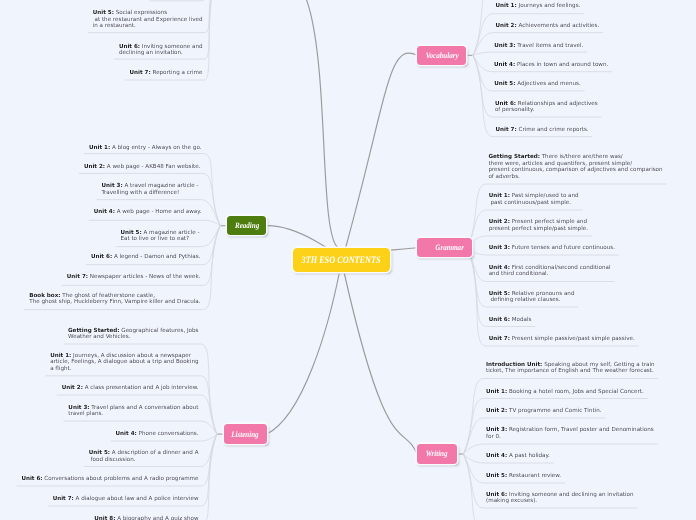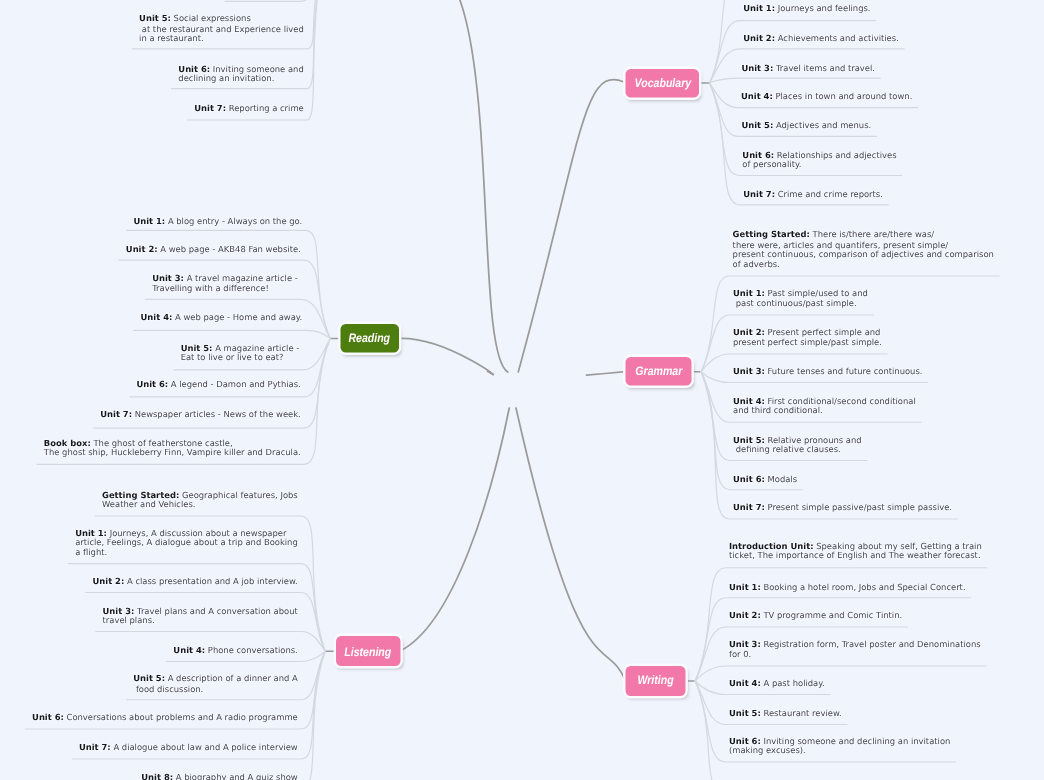--- a/index.html
+++ b/index.html
@@ -3,21 +3,21 @@
 <meta charset="utf-8">
 <style>
   html,body{margin:0;padding:0;}
   body{width:696px;height:520px;overflow:hidden;
        background:#f0f4fd;font-family:"DejaVu Sans",sans-serif;
        -webkit-font-smoothing:antialiased;text-rendering:geometricPrecision;}
   #stage{position:relative;width:696px;height:520px;overflow:hidden;}
   svg#wires{position:absolute;left:0;top:0;width:696px;height:520px;overflow:visible;}
   .node{position:absolute;color:#fff;display:flex;
         align-items:center;justify-content:center;
-        font-family:Liberation Sans, sans-serif;font-style:italic;font-weight:bold;}
+        font-family:Liberation Serif, serif;font-style:italic;font-weight:bold;}
   #center-node{background:#fcd117;border-radius:4.5px;font-size:9.8px;
         box-shadow:0 0 0 1.6px #fafbfe, 1.2px 2px 2.2px rgba(150,150,158,.55);z-index:3;}
   .branch-node{background:#f178a8;font-size:8.2px;border-radius:3.5px;
         box-shadow:0 0 0 1.6px #fafbfe, 1.2px 2px 2.2px rgba(150,150,158,.6);z-index:3;}
   #center-node span{display:inline-block;transform:scaleX(0.84) translateZ(0);}
   .branch-node span{display:inline-block;transform:scaleX(0.86) translateZ(0);}
   .item{position:absolute;font-size:5.6px;color:#3f4452;line-height:6.63px;
         white-space:pre;z-index:2;transform:translateZ(0);
         text-shadow:0 0 1.2px #fff,0 0 1.2px #fff,0 0 0.8px #fff;}
   .item .lead{font-weight:bold;color:#14181f;}
@@ -78,20 +78,23 @@
       <path d="M 638.18 346.00 L 486.50 346.00 C 469.85 346.00 484.21 291.62 467.40 247.80" stroke="#d5d8df" fill="none" stroke-width="0.8" stroke-linecap="round" stroke-linejoin="round"></path>
       <path d="M 657.98 378.50 L 483.80 378.50 C 468.32 378.50 477.67 422.10 463.40 454.00" stroke="#d5d8df" fill="none" stroke-width="0.8" stroke-linecap="round" stroke-linejoin="round"></path>
       <path d="M 647.22 398.50 L 483.80 398.50 C 469.84 398.50 474.36 431.43 463.40 454.00" stroke="#d5d8df" fill="none" stroke-width="0.8" stroke-linecap="round" stroke-linejoin="round"></path>
       <path d="M 604.95 418.00 L 483.80 418.00 C 471.33 418.00 471.13 439.91 463.40 454.00" stroke="#d5d8df" fill="none" stroke-width="0.8" stroke-linecap="round" stroke-linejoin="round"></path>
       <path d="M 657.22 444.00 L 483.80 444.00 C 473.31 444.00 466.83 450.29 463.40 454.00" stroke="#d5d8df" fill="none" stroke-width="0.8" stroke-linecap="round" stroke-linejoin="round"></path>
       <path d="M 553.30 463.00 L 483.80 463.00 C 473.38 463.00 466.66 457.33 463.40 454.00" stroke="#d5d8df" fill="none" stroke-width="0.8" stroke-linecap="round" stroke-linejoin="round"></path>
       <path d="M 564.66 483.00 L 483.80 483.00 C 471.86 483.00 469.98 465.19 463.40 454.00" stroke="#d5d8df" fill="none" stroke-width="0.8" stroke-linecap="round" stroke-linejoin="round"></path>
       <path d="M 637.09 508.00 L 483.80 508.00 C 469.96 508.00 474.11 475.90 463.40 454.00" stroke="#d5d8df" fill="none" stroke-width="0.8" stroke-linecap="round" stroke-linejoin="round"></path>
       <path d="M 560.00 528.00 L 481.80 528.00 C 467.32 528.00 477.40 485.70 463.40 454.00" stroke="#d5d8df" fill="none" stroke-width="0.8" stroke-linecap="round" stroke-linejoin="round"></path>
     </svg>
+<div class="node" id="center-node" style="left: 293px; top: 248px; width: 97px; height: 24px; background: rgb(252, 209, 23); color: rgb(255, 255, 255);">
+      <span>3TH ESO CONTENTS</span>
+    </div>
     <div class="item" style="top: 10.1px; left: 0px; width: 202.5px; text-align: right;"><span style="display: inline-block; text-align: left;"><span class="lead">Unit 5:</span><span> Social expressions</span><br><span> at the restaurant and Experience lived</span><br><span>in a restaurant.</span></span></div>
     <div class="item" style="top: 43.7px; left: 0px; width: 202.5px; text-align: right;"><span style="display: inline-block; text-align: left;"><span class="lead">Unit 6:</span><span> Inviting someone and</span><br><span>declining an invitation.</span></span></div>
     <div class="item" style="top: 70.1px; left: 0px; width: 202.5px; text-align: right;"><span style="display: inline-block; text-align: left;"><span class="lead">Unit 7:</span><span> Reporting a crime</span></span></div>
     <div class="node branch-node" style="left: 226.9px; top: 216px; height: 19.4px; width: 39.5px; background: #4d7c0f; color: rgb(255, 255, 255);">
       <span>Reading</span>
     </div>
     <div class="item" style="top: 144.5px; left: 0px; width: 201.5px; text-align: right;"><span style="display: inline-block; text-align: left;"><span class="lead">Unit 1:</span><span> A blog entry - Always on the go.</span></span></div>
     <div class="item" style="top: 163.5px; left: 0px; width: 200.5px; text-align: right;"><span style="display: inline-block; text-align: left;"><span class="lead">Unit 2:</span><span> A web page - AKB48 Fan website.</span></span></div>
     <div class="item" style="top: 183.2px; left: 0px; width: 198.5px; text-align: right;"><span style="display: inline-block; text-align: left;"><span class="lead">Unit 3:</span><span> A travel magazine article -</span><br><span>Travelling with a difference!</span></span></div>
     <div class="item" style="top: 209.4px; left: 0px; width: 201.5px; text-align: right;"><span style="display: inline-block; text-align: left;"><span class="lead">Unit 4:</span><span> A web page - Home and away.</span></span></div>
@@ -114,21 +117,21 @@
     <div class="node branch-node" style="left: 417.2px; top: 45.6px; height: 19.4px; width: 49.1px; background: rgb(241, 120, 168); color: rgb(255, 255, 255);">
       <span>Vocabulary</span>
     </div>
     <div class="item" style="top: 2.9px; left: 495.5px; text-align: left;"><span style="display: inline-block; text-align: left;"><span class="lead">Unit 1:</span><span> Journeys and feelings.</span></span></div>
     <div class="item" style="top: 22.5px; left: 495.5px; text-align: left;"><span style="display: inline-block; text-align: left;"><span class="lead">Unit 2:</span><span> Achievements and activities.</span></span></div>
     <div class="item" style="top: 42.6px; left: 494.3px; text-align: left;"><span style="display: inline-block; text-align: left;"><span class="lead">Unit 3:</span><span> Travel items and travel.</span></span></div>
     <div class="item" style="top: 61.6px; left: 494px; text-align: left;"><span style="display: inline-block; text-align: left;"><span class="lead">Unit 4:</span><span> Places in town and around town.</span></span></div>
     <div class="item" style="top: 80.5px; left: 494.3px; text-align: left;"><span style="display: inline-block; text-align: left;"><span class="lead">Unit 5:</span><span> Adjectives and menus.</span></span></div>
     <div class="item" style="top: 100.7px; left: 494.9px; text-align: left;"><span style="display: inline-block; text-align: left;"><span class="lead">Unit 6:</span><span> Relationships and adjectives</span><br><span>of personality.</span></span></div>
     <div class="item" style="top: 126.7px; left: 495.5px; text-align: left;"><span style="display: inline-block; text-align: left;"><span class="lead">Unit 7:</span><span> Crime and crime reports.</span></span></div>
-    <div class="node branch-node" style="left: 417.1px; top: 238.1px; height: 19.4px; width: 43.6px; background: rgb(241, 120, 168); color: rgb(255, 255, 255);">
+    <div class="node branch-node" style="left: 417.1px; top: 238.1px; height: 19.4px; width: 43.6px; background: rgb(241, 120, 168); color: rgb(255, 255, 255); padding-left: 11px;">
       <span>Grammar</span>
     </div>
     <div class="item" style="top: 154.1px; left: 488.4px; text-align: left;"><span style="display: inline-block; text-align: left;"><span class="lead">Getting Started:</span><span> There is/there are/there was/</span><br><span>there were, articles and quantifers, present simple/</span><br><span>present continuous, comparison of adjectives and comparison</span><br><span>of adverbs.</span></span></div>
     <div class="item" style="top: 193.2px; left: 488.7px; text-align: left;"><span style="display: inline-block; text-align: left;"><span class="lead">Unit 1:</span><span> Past simple/used to and</span><br><span> past continuous/past simple.</span></span></div>
     <div class="item" style="top: 219.2px; left: 488.7px; text-align: left;"><span style="display: inline-block; text-align: left;"><span class="lead">Unit 2:</span><span> Present perfect simple and</span><br><span>present perfect simple/past simple.</span></span></div>
     <div class="item" style="top: 244.7px; left: 488.7px; text-align: left;"><span style="display: inline-block; text-align: left;"><span class="lead">Unit 3:</span><span> Future tenses and future continuous.</span></span></div>
     <div class="item" style="top: 264.7px; left: 488.7px; text-align: left;"><span style="display: inline-block; text-align: left;"><span class="lead">Unit 4:</span><span> First conditional/second conditional</span><br><span>and third conditional.</span></span></div>
     <div class="item" style="top: 290.7px; left: 488.7px; text-align: left;"><span style="display: inline-block; text-align: left;"><span class="lead">Unit 5:</span><span> Relative pronouns and</span><br><span> defining relative clauses.</span></span></div>
     <div class="item" style="top: 316.7px; left: 488.7px; text-align: left;"><span style="display: inline-block; text-align: left;"><span class="lead">Unit 6:</span><span> Modals</span></span></div>
     <div class="item" style="top: 335.7px; left: 488.7px; text-align: left;"><span style="display: inline-block; text-align: left;"><span class="lead">Unit 7:</span><span> Present simple passive/past simple passive.</span></span></div>

